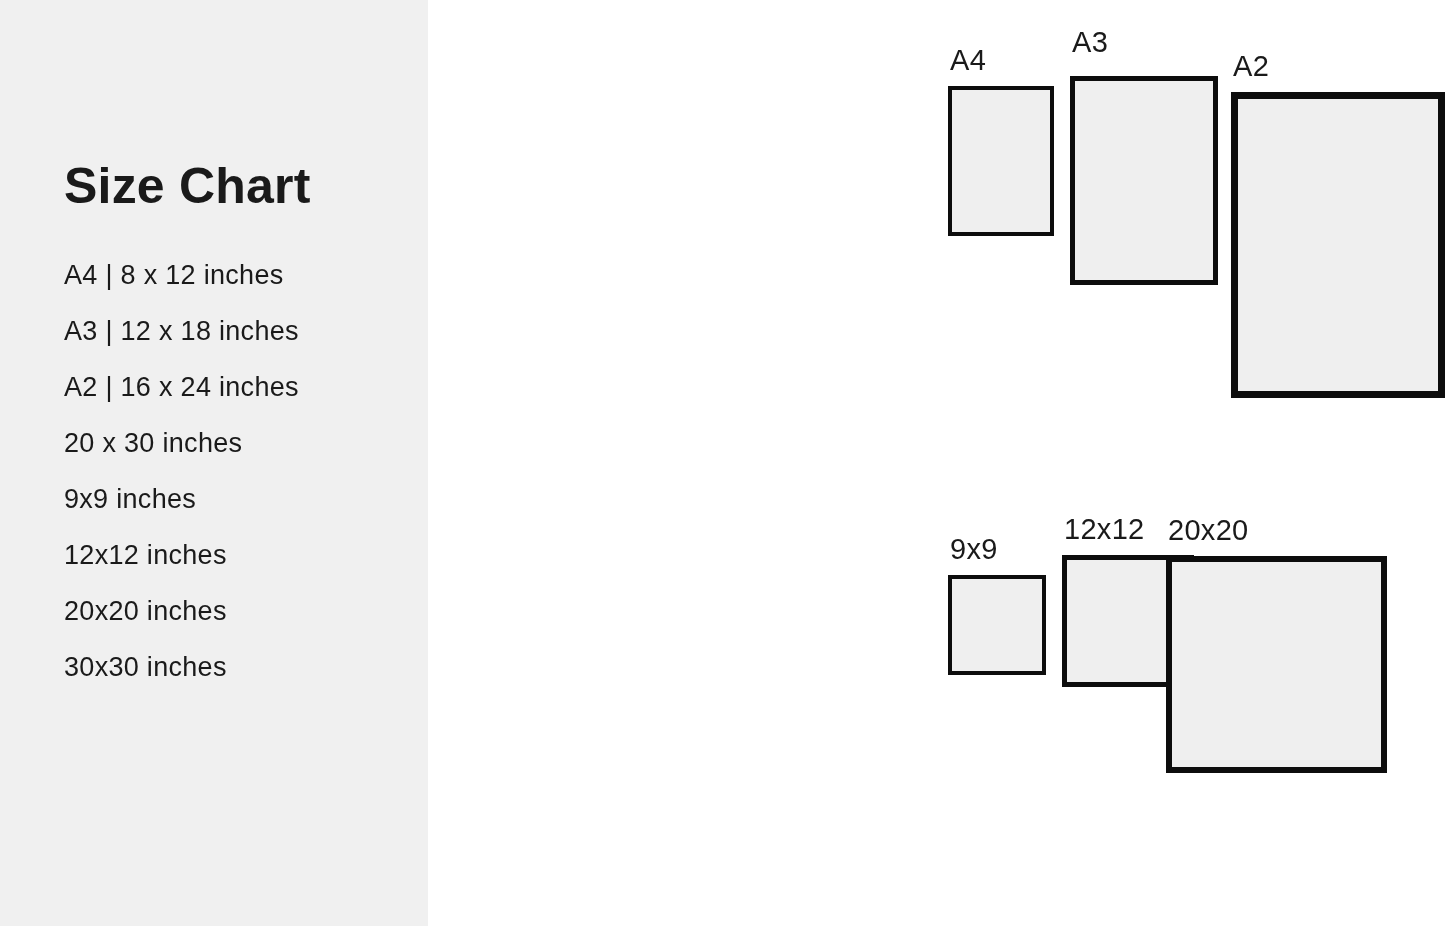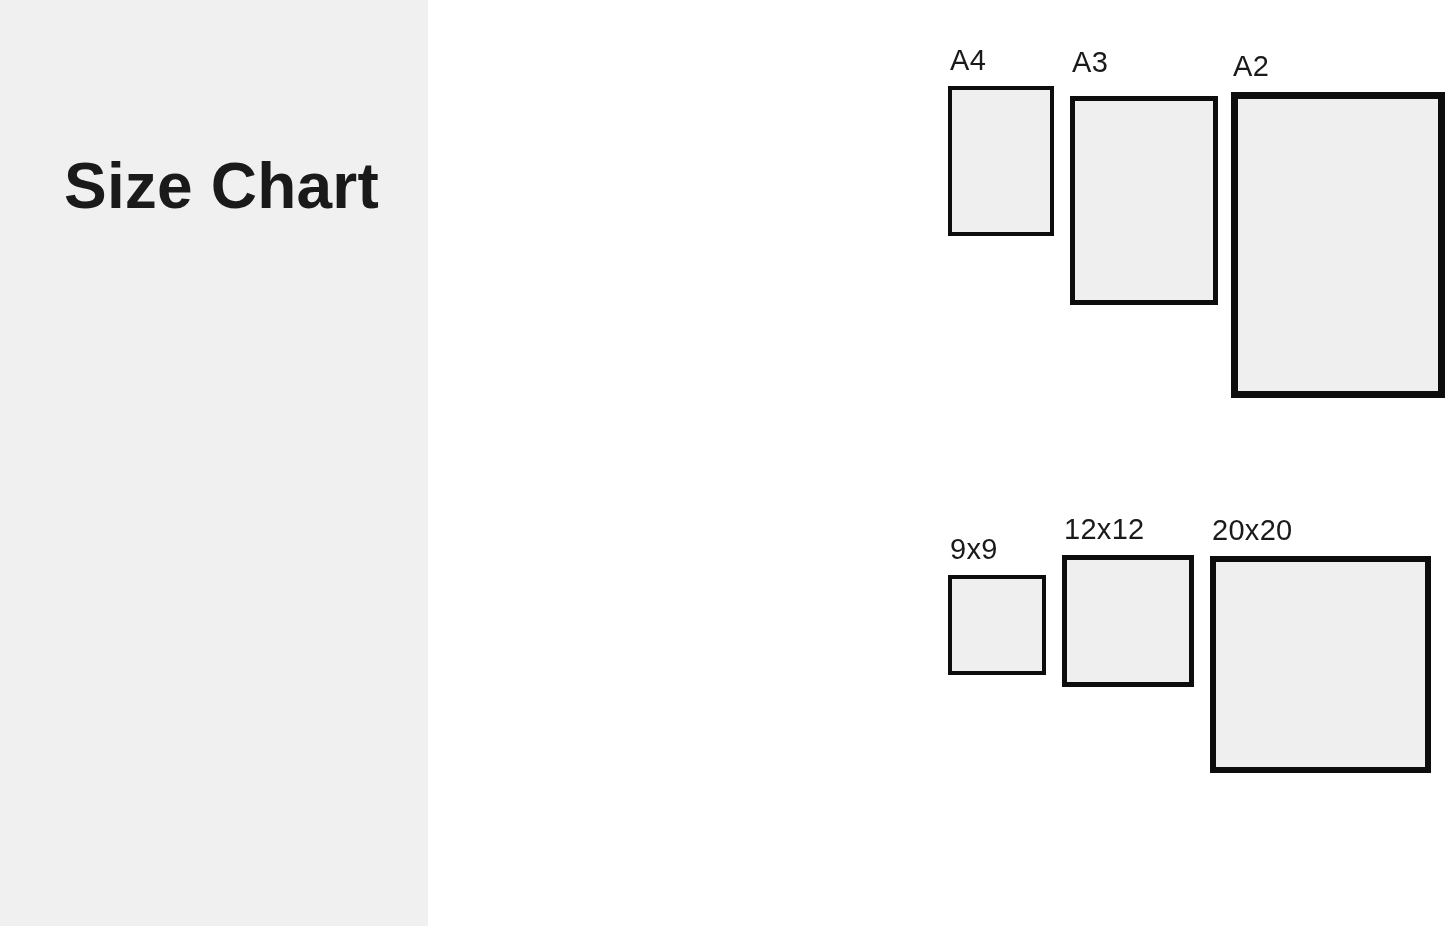--- a/index.html
+++ b/index.html
@@ -21,21 +21,21 @@
     position: absolute;
     left: 0; top: 0;
     width: 428px;
     height: 926px;
     background: var(--sidebar-bg, #f0f0f0);
     box-sizing: border-box;
     padding-left: 64px;
   }
   .title {
     margin: 158px 0 0 0;
-    font-size: 64px;
+    font-size: 50px;
     line-height: 57px;
     font-weight: 700;
     letter-spacing: 0.2px;
     color: var(--text, #1a1a1a);
   }
   .size-list {
     list-style: none;
     margin: 32px 0 0 0;
     padding: 0;
   }
@@ -70,38 +70,48 @@
   }
   .frame {
     box-sizing: border-box;
     background: var(--frame-fill, #efefef);
     border-style: solid;
     border-color: var(--frame-border, #0d0d0d);
   }
   
   #item-a4    { left: 520px;  top: 44px;  }
   #frame-a4   { width: 106px; height: 150px; border-width: 4px; }
-  #item-a3    { left: 642px;  top: 46px; gap: 8px;  }
+  #item-a3    { left: 642px;  top: 26px; gap: 8px;  }
   #frame-a3   { width: 148px; height: 209px; border-width: 5px; }
   #item-a2    { left: 803px;  top: 50px;  }
   #frame-a2   { width: 214px; height: 306px; border-width: 7px; }
   #item-9x9   { left: 520px;  top: 512px; margin-top: 21px; }
   #frame-9x9  { width: 98px;  height: 100px; border-width: 4px; }
   #item-12x12 { left: 634px;  top: 513px; text-align: right; }
   #frame-12x12{ width: 132px; height: 132px; border-width: 5px; }
-  #item-20x20 { left: 782px;  top: 514px; text-align: right; }
+  #item-20x20 { left: 738px;  top: 514px; text-align: right; }
   #frame-20x20{ width: 221px; height: 217px; border-width: 6px; }
 </style>
 </head>
 <body>
 
 <div class="canvas">
 
   <aside class="sidebar">
     <h1 class="title">Size Chart</h1>
+    <ul class="size-list">
+      <li>A4 | 8 x 12 inches</li>
+      <li>A3 | 12 x 18 inches</li>
+      <li>A2 | 16 x 24 inches</li>
+      <li>20 x 30 inches</li>
+      <li>9x9 inches</li>
+      <li>12x12 inches</li>
+      <li>20x20 inches</li>
+      <li>30x30 inches</li>
+    </ul>
   </aside>
 
   <main class="frames-area">
 
     <div class="size-item" id="item-a4">
       <div class="lbl">A4</div>
       <div class="frame" id="frame-a4"></div>
     </div>
 
     <div class="size-item" id="item-a3">

